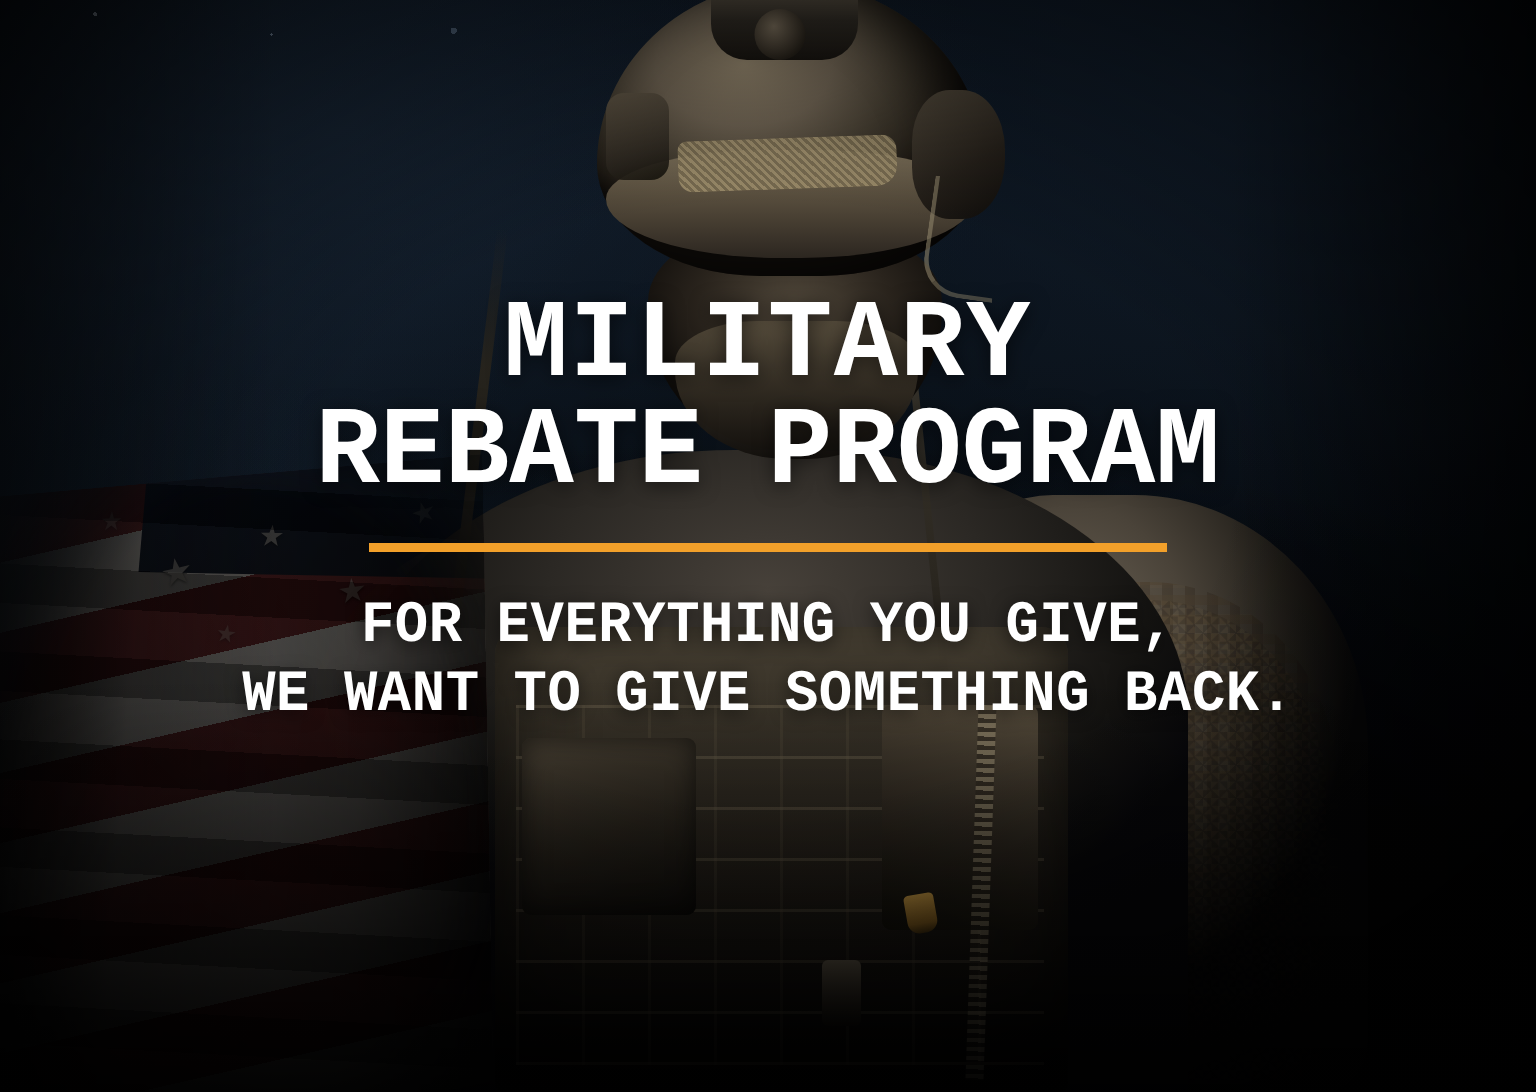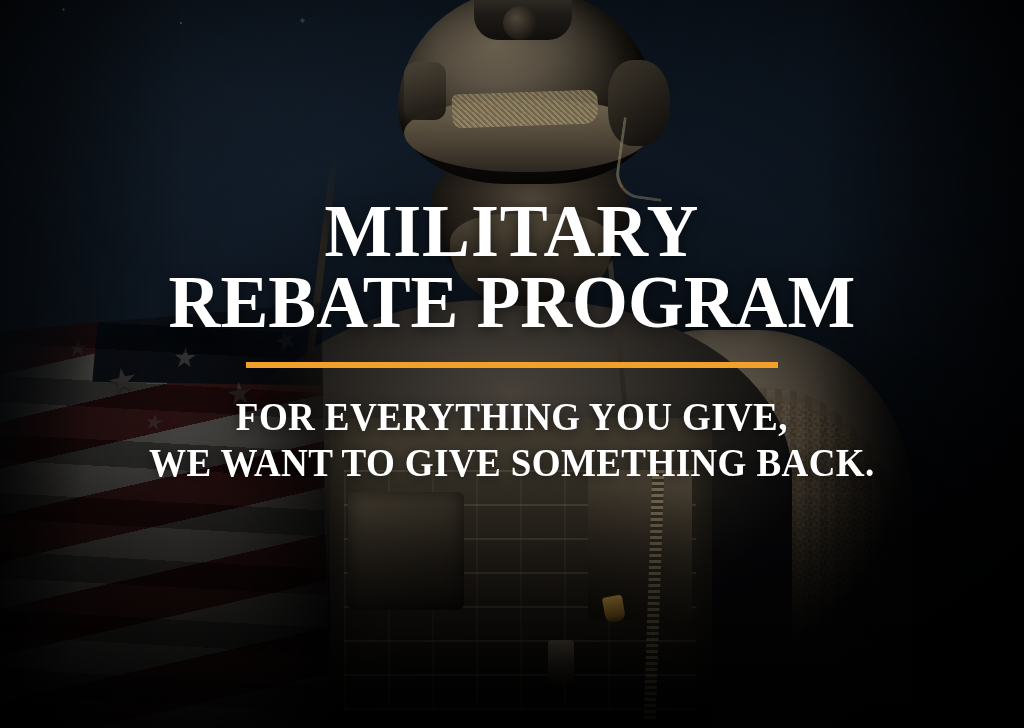--- a/index.html
+++ b/index.html
@@ -6,21 +6,21 @@
     margin: 0;
     padding: 0;
     background: #000;
   }
   #banner {
     position: relative;
     width: 1024px;
     height: 728px;
     overflow: hidden;
     background: #060a11;
-    font-family: Liberation Serif, serif;
+    font-family: Liberation Mono, monospace;
     -webkit-font-smoothing: antialiased;
   }
 
   
   .layer { position: absolute; inset: 0; }
 
   
   .sky {
     background:
       radial-gradient(ellipse 70% 55% at 22% 12%, #14202e 0%, rgba(12,20,30,0) 62%),

